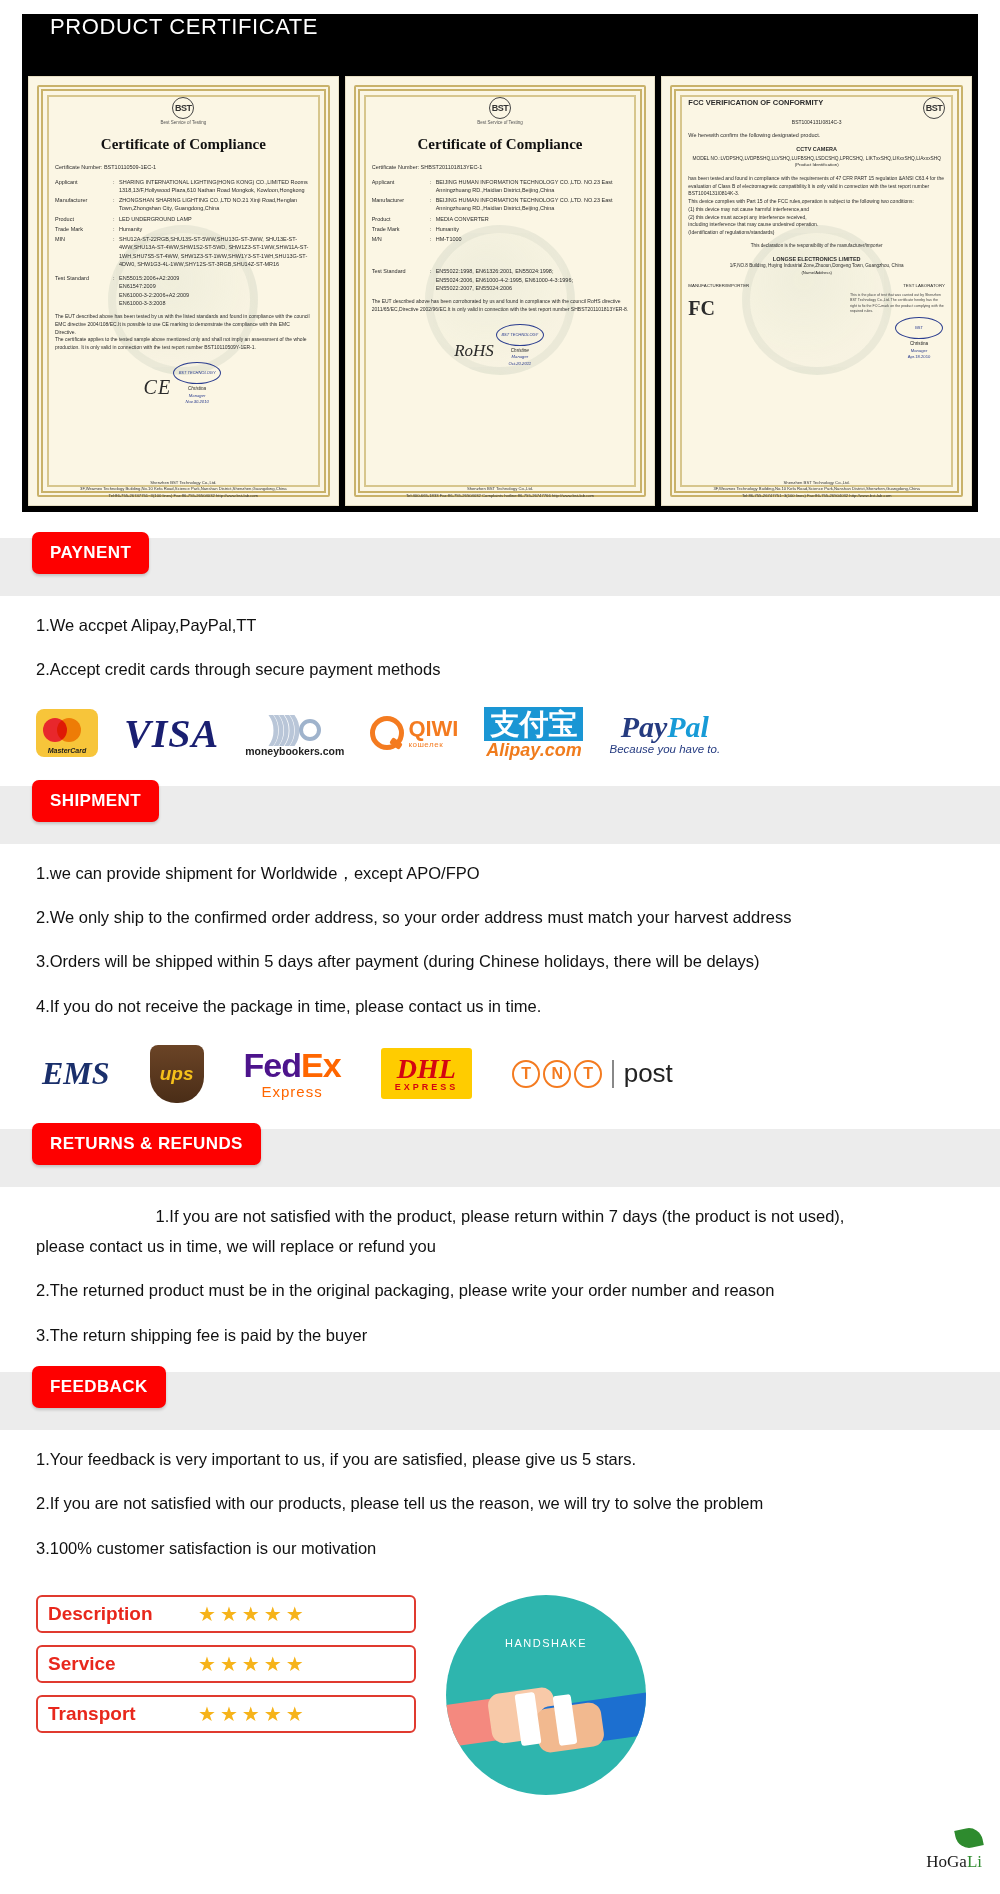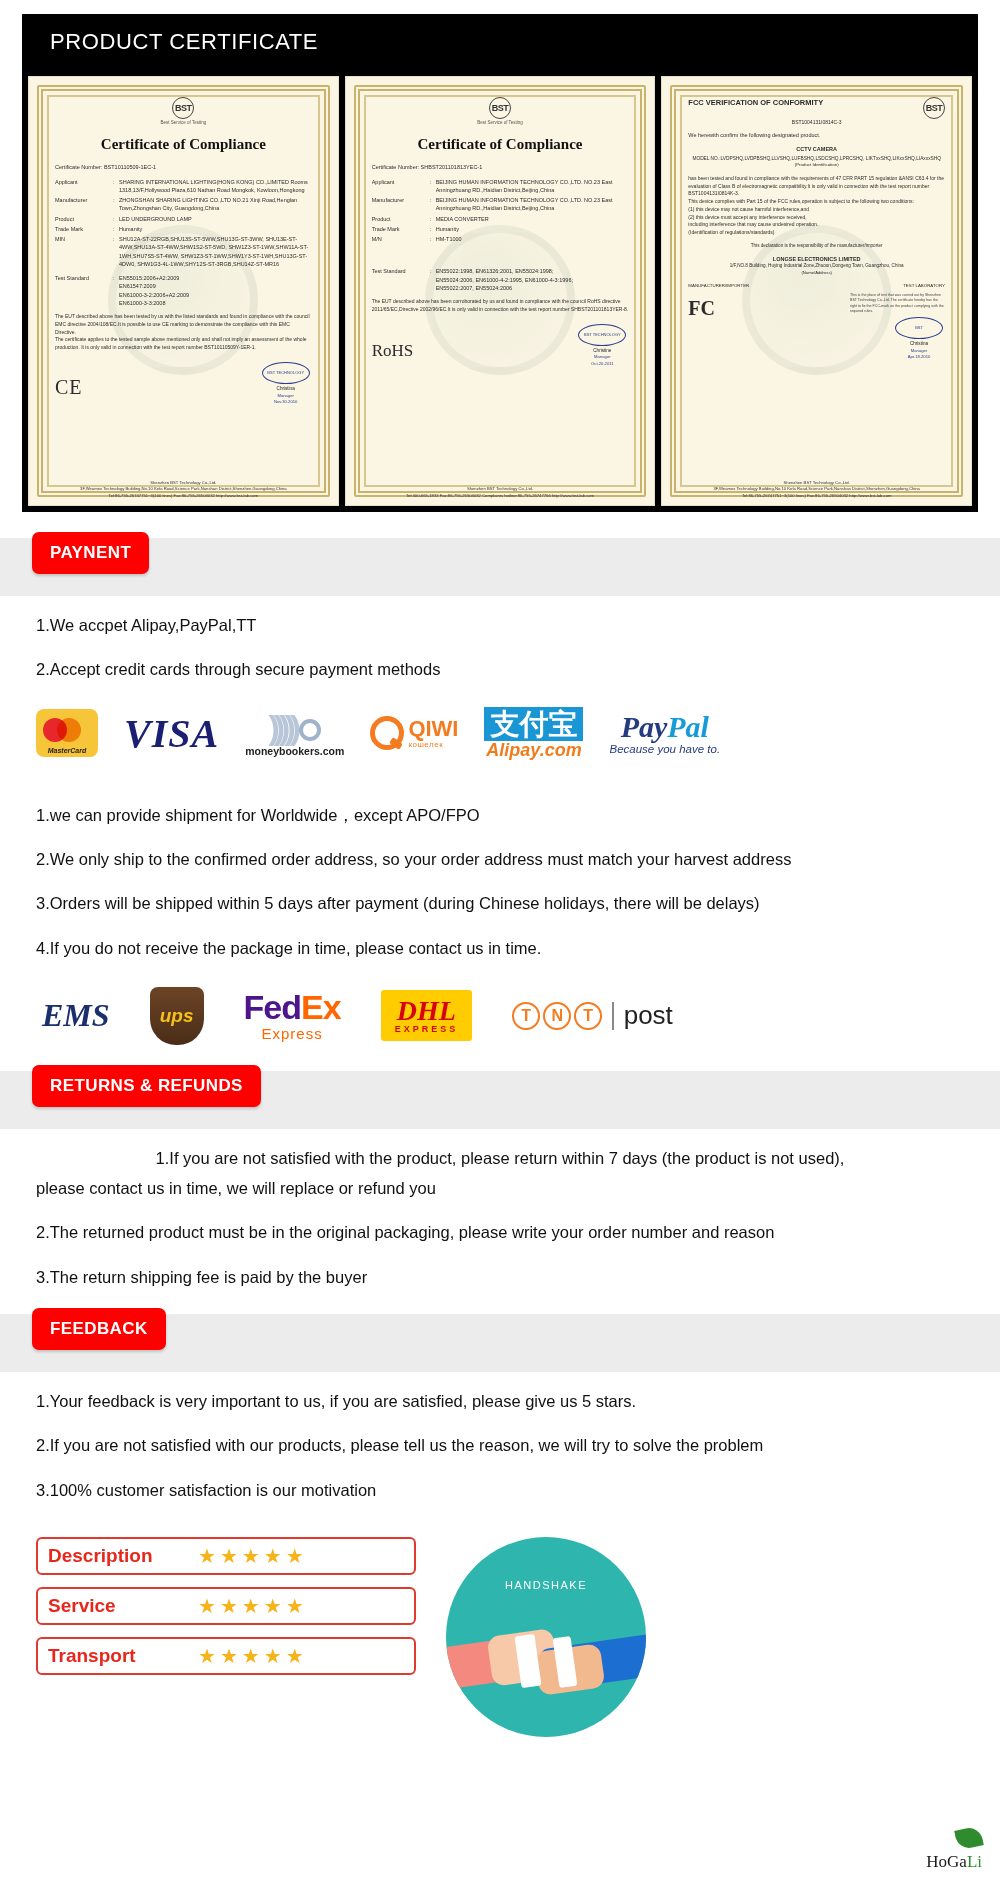--- a/index.html
+++ b/index.html
@@ -17,21 +17,20 @@
     overflow: hidden;
   }
 
   
   .cert-block { padding: 14px 22px 0 22px; }
   .cert-title-bar {
     background: #000;
     color: #fff;
     height: 56px;
     display: flex;
-    align-items: center;
     padding-left: 28px;
     font-size: 22px;
     letter-spacing: .6px;
   }
   .cert-images {
     display: flex;
     gap: 6px;
     background: #000;
     padding: 6px;
     border-top: 0;
@@ -103,22 +102,23 @@
     position: absolute;
     left: 26px; right: 26px; bottom: 6px;
     text-align: center;
     font-size: 4.2px;
     color: #333;
     line-height: 1.5;
   }
   .cert-mark-row {
     display: flex;
     align-items: flex-end;
-    justify-content: space-between;
+    justify-content: center;
     margin-top: 10px;
+    font-style: italic;
   }
   .ce-mark { font-family: "Liberation Serif", serif; font-size: 20px; letter-spacing: 1px; }
   .rohs-mark { font-family: "Liberation Serif", serif; font-size: 17px; }
   .fcc-mark { font-family: "Liberation Serif", serif; font-size: 20px; font-weight: bold; }
   .stamp {
     width: 52px; height: 40px;
     text-align: center;
     font-size: 4.2px;
     color: #2b3d8f;
   }
@@ -604,20 +604,23 @@
       <div class="paypal">
         <div class="pp">
           <span class="p1">Pay</span><span class="p2">Pal</span>
         </div>
         <div class="tagline">Because you have to.</div>
       </div>
     </div>
   </div>
 
   <div class="section">
+    <div class="band">
+      <div class="tag">SHIPMENT</div>
+    </div>
     <div class="body-text">
       <p>1.we can provide shipment for Worldwide，except APO/FPO</p>
       <p>2.We only ship to the confirmed order address, so your order address must match your harvest address</p>
       <p>3.Orders will be shipped within 5 days after payment (during Chinese holidays, there will be delays)</p>
       <p>4.If you do not receive the package in time, please contact us in time.</p>
     </div>
     <div class="ship-row">
       <div class="ems">
         <div class="stripes"></div>
         <span>EMS</span>

